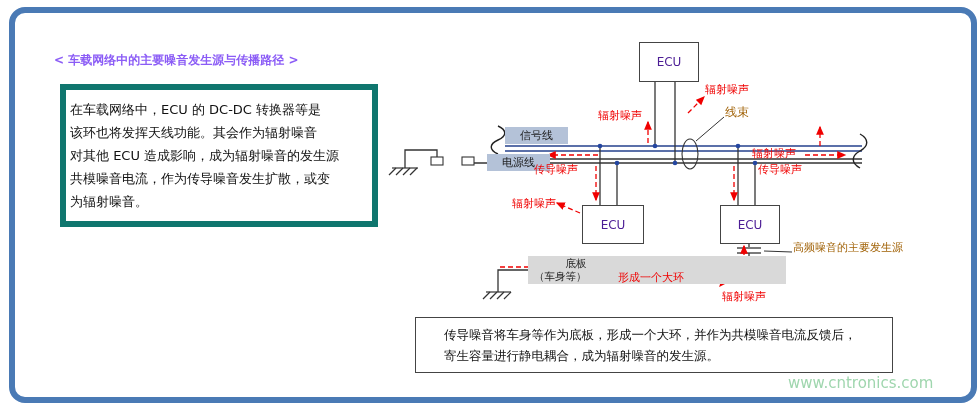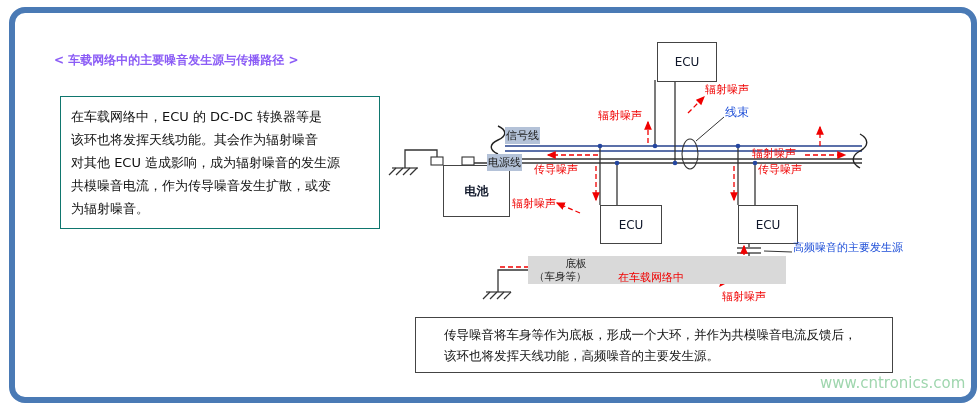--- a/index.html
+++ b/index.html
@@ -1,36 +1,36 @@
 <!DOCTYPE html>
 <html><head>
 <meta charset="utf-8">
 <style>
   html,body{margin:0;padding:0;background:#fff;}
   #stage{position:relative;width:980px;height:405px;background:#fff;overflow:hidden;
          font-family:"DejaVu Sans","Liberation Sans",sans-serif;}
   .frame{position:absolute;left:9px;top:7px;width:956px;height:384px;
          border:6px solid #4a7ab5;border-radius:16px;background:#fff;}
   .title{position:absolute;left:54px;top:28px;font-size:12px;font-weight:bold;color:#8b5cf6;white-space:nowrap;margin-top:24px;}
-  .descbox{position:absolute;left:60px;top:96px;width:298px;border:1px solid #0f766e;
-           padding:8px 10px;font-size:13px;line-height:23px;color:#111;background:#fff;}
+  .descbox{position:absolute;left:60px;top:84px;width:298px;border:6px solid #0f766e;
+           padding:8px 4px;font-size:13px;line-height:23px;color:#111;background:#fff;}
   .descbox div{white-space:nowrap;}
   .notebox{position:absolute;left:415px;top:317px;width:420px;border:1px solid #444;
            padding:6px 28px;font-size:12.5px;line-height:21px;color:#111;background:#fff;}
   .notebox div{white-space:nowrap;}
   svg{position:absolute;left:0;top:0;}
   .compbox{position:absolute;border:1px solid #444;background:#fff;display:flex;
-           align-items:center;justify-content:center;font-size:12px;color:#0f172a;margin-left:18px;}
+           align-items:center;justify-content:center;font-size:12px;color:#4c1d95;}
   .buslabel{position:absolute;background:#b4c2d8;color:#1c1c1c;font-size:11px;
-            padding:1px 1px;white-space:nowrap;}
+            padding:1px 15px;white-space:nowrap;}
   .redlbl{position:absolute;color:#f00000;font-size:11px;white-space:nowrap;}
-  .blklbl{position:absolute;color:#1d4ed8;font-size:11px;white-space:nowrap;}
+  .blklbl{position:absolute;color:#a16207;font-size:11px;white-space:nowrap;}
   .chassis{position:absolute;left:528px;top:256px;width:258px;height:28px;background:#d9d9d9;text-align:right;}
   .chassis-text{position:absolute;left:6px;top:1px;font-size:10.5px;line-height:13px;color:#222;}
-  .watermark{position:absolute;left:788px;top:374px;font-size:15px;color:#9fd6ae;white-space:nowrap;margin-left:32px;}
+  .watermark{position:absolute;left:788px;top:374px;font-size:15px;color:#9fd6ae;white-space:nowrap;}
 </style>
 </head>
 <body>
 
 <div id="stage">
   <div class="frame"></div>
 
   <div class="title">&lt; 车载网络中的主要噪音发生源与传播路径 &gt;</div>
 
   <div class="descbox">
@@ -135,47 +135,44 @@
 
   <div class="compbox" style="left:639px;top:42px;width:58px;height:38px;">
     <span>ECU</span>
   </div>
   <div class="compbox" style="left:582px;top:205px;width:60px;height:37px;">
     <span>ECU</span>
   </div>
   <div class="compbox" style="left:720px;top:205px;width:58px;height:37px;">
     <span>ECU</span>
   </div>
-  <div class="compbox" style="left:425px;top:165px;width:65px;height:50px;font-weight:600;">
-    <span>电池</span>
-  </div>
 
   <div class="chassis">
     <div class="chassis-text">
       <div>底板</div>
       <div>（车身等）</div>
     </div>
   </div>
 
   <div class="buslabel" style="left:505px;top:127px;">信号线</div>
   <div class="buslabel" style="left:487px;top:154px;">电源线</div>
   <div class="blklbl" style="left:725px;top:104px;font-size:12px;">线束</div>
 
   <div class="redlbl" style="left:705px;top:82px;">辐射噪声</div>
   <div class="redlbl" style="left:598px;top:108px;">辐射噪声</div>
   <div class="redlbl" style="left:752px;top:146px;">辐射噪声</div>
   <div class="redlbl" style="left:512px;top:196px;">辐射噪声</div>
   <div class="redlbl" style="left:722px;top:289px;">辐射噪声</div>
   <div class="redlbl" style="left:534px;top:162px;">传导噪声</div>
   <div class="redlbl" style="left:758px;top:162px;">传导噪声</div>
-  <div class="redlbl" style="left:618px;top:270px;">在车载网络中</div>
+  <div class="redlbl" style="left:618px;top:270px;">形成一个大环</div>
 
   <div class="blklbl" style="left:793px;top:240px;line-height:16px;">
     <div>高频噪音的主要发生源</div>
   </div>
 
   <div class="notebox">
     <div>传导噪音将车身等作为底板，形成一个大环，并作为共模噪音电流反馈后，</div>
-    <div>该环也将发挥天线功能，高频噪音的主要发生源。</div>
+    <div>寄生容量进行静电耦合，成为辐射噪音的发生源。</div>
   </div>
 
   <div class="watermark">www.cntronics.com</div>
 </div>
 
 </body></html>

